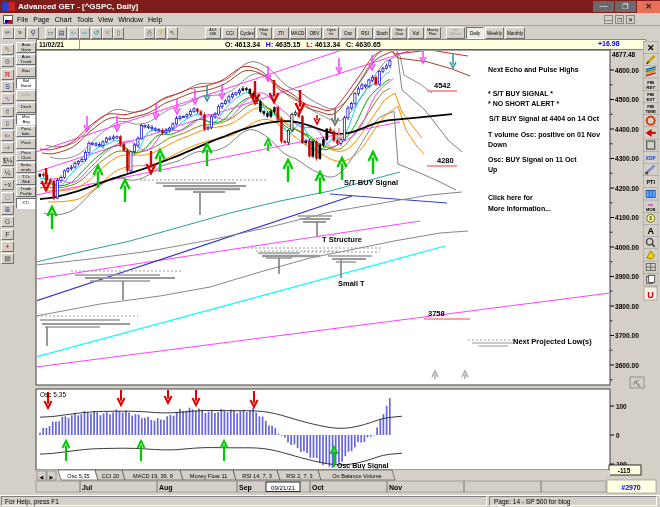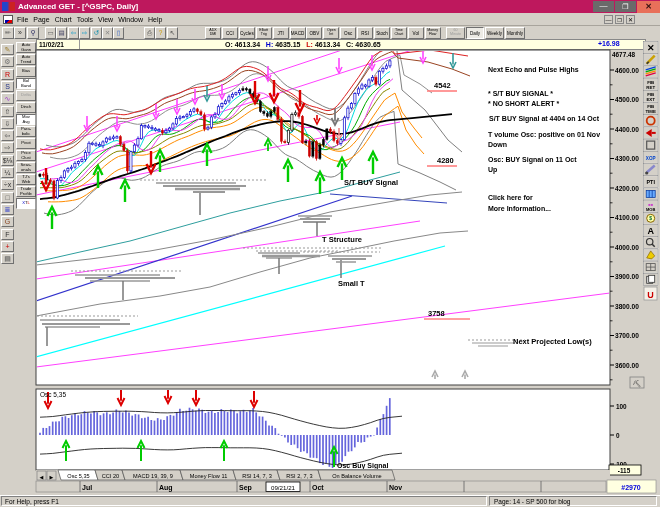--- a/index.html
+++ b/index.html
@@ -4,21 +4,21 @@
 html,body { width:660px; height:507px; overflow:hidden; background:#d4d0c8;
   font-family:"Liberation Sans", sans-serif; position:relative; }
 .abs { position:absolute; }
 .tb { position:absolute; background:#d4d0c8; border-top:1px solid #fff; border-left:1px solid #fff;
   border-right:1px solid #707070; border-bottom:1px solid #707070; text-align:center; color:#000;
   overflow:hidden; display:flex; align-items:center; justify-content:center; flex-direction:column; }
 .tb.on { border-top:1px solid #707070; border-left:1px solid #707070; border-right:1px solid #fff; border-bottom:1px solid #fff; background:#eceae4; }
 .tb.dis { color:#999; }
 </style></head>
 <body>
-<div class="abs" style="left:0;top:0;width:660px;height:13px;background:#be185d;color:#fff;font-size:8px;font-weight:bold;line-height:13px;padding-left:18px">Advanced GET - [^GSPC, Daily]</div>
+<div class="abs" style="left:0;top:0;width:660px;height:13px;background:#7f1d1d;color:#fff;font-size:8px;font-weight:bold;line-height:13px;padding-left:18px">Advanced GET - [^GSPC, Daily]</div>
 <div class="abs" style="left:2px;top:2px;width:13px;height:9px;background:linear-gradient(90deg,#2244cc 40%,#cc2222 60%)"></div>
 <div class="abs" style="left:593px;top:1px;width:21px;height:11px;background:#6a6a6a;color:#fff;text-align:center;font-size:8px;line-height:9px">—</div>
 <div class="abs" style="left:615px;top:1px;width:21px;height:11px;background:#6a6a6a;color:#fff;text-align:center;font-size:7px;line-height:11px">❐</div>
 <div class="abs" style="left:637px;top:1px;width:23px;height:12px;background:#e8705a;color:#311;text-align:center;font-size:8px;font-weight:bold;line-height:12px">✕</div>
 <div class="abs" style="left:0;top:13px;width:660px;height:13px;background:#d4d0c8;border-bottom:1px solid #a8a49c;color:#000;font-size:7px;line-height:13px;padding-left:17px"><span style="margin-right:5px">File</span><span style="margin-right:5px">Page</span><span style="margin-right:5px">Chart</span><span style="margin-right:5px">Tools</span><span style="margin-right:5px">View</span><span style="margin-right:5px">Window</span><span style="margin-right:5px">Help</span></div>
 <div class="abs" style="left:3px;top:15px;width:10px;height:9px;background:#fff;border:1px solid #555">
     <div style="position:absolute;left:1px;top:4px;width:7px;height:3px;background:linear-gradient(135deg,#00a 50%,#d00 50%)"></div>
   </div>
 <div class="abs" style="left:604px;top:15px;width:9px;height:9px;background:#d4d0c8;border:1px solid #888;font-size:6px;line-height:8px;text-align:center">—</div>
 <div class="abs" style="left:615px;top:15px;width:9px;height:9px;background:#d4d0c8;border:1px solid #888;font-size:5px;line-height:8px;text-align:center">❐</div>

